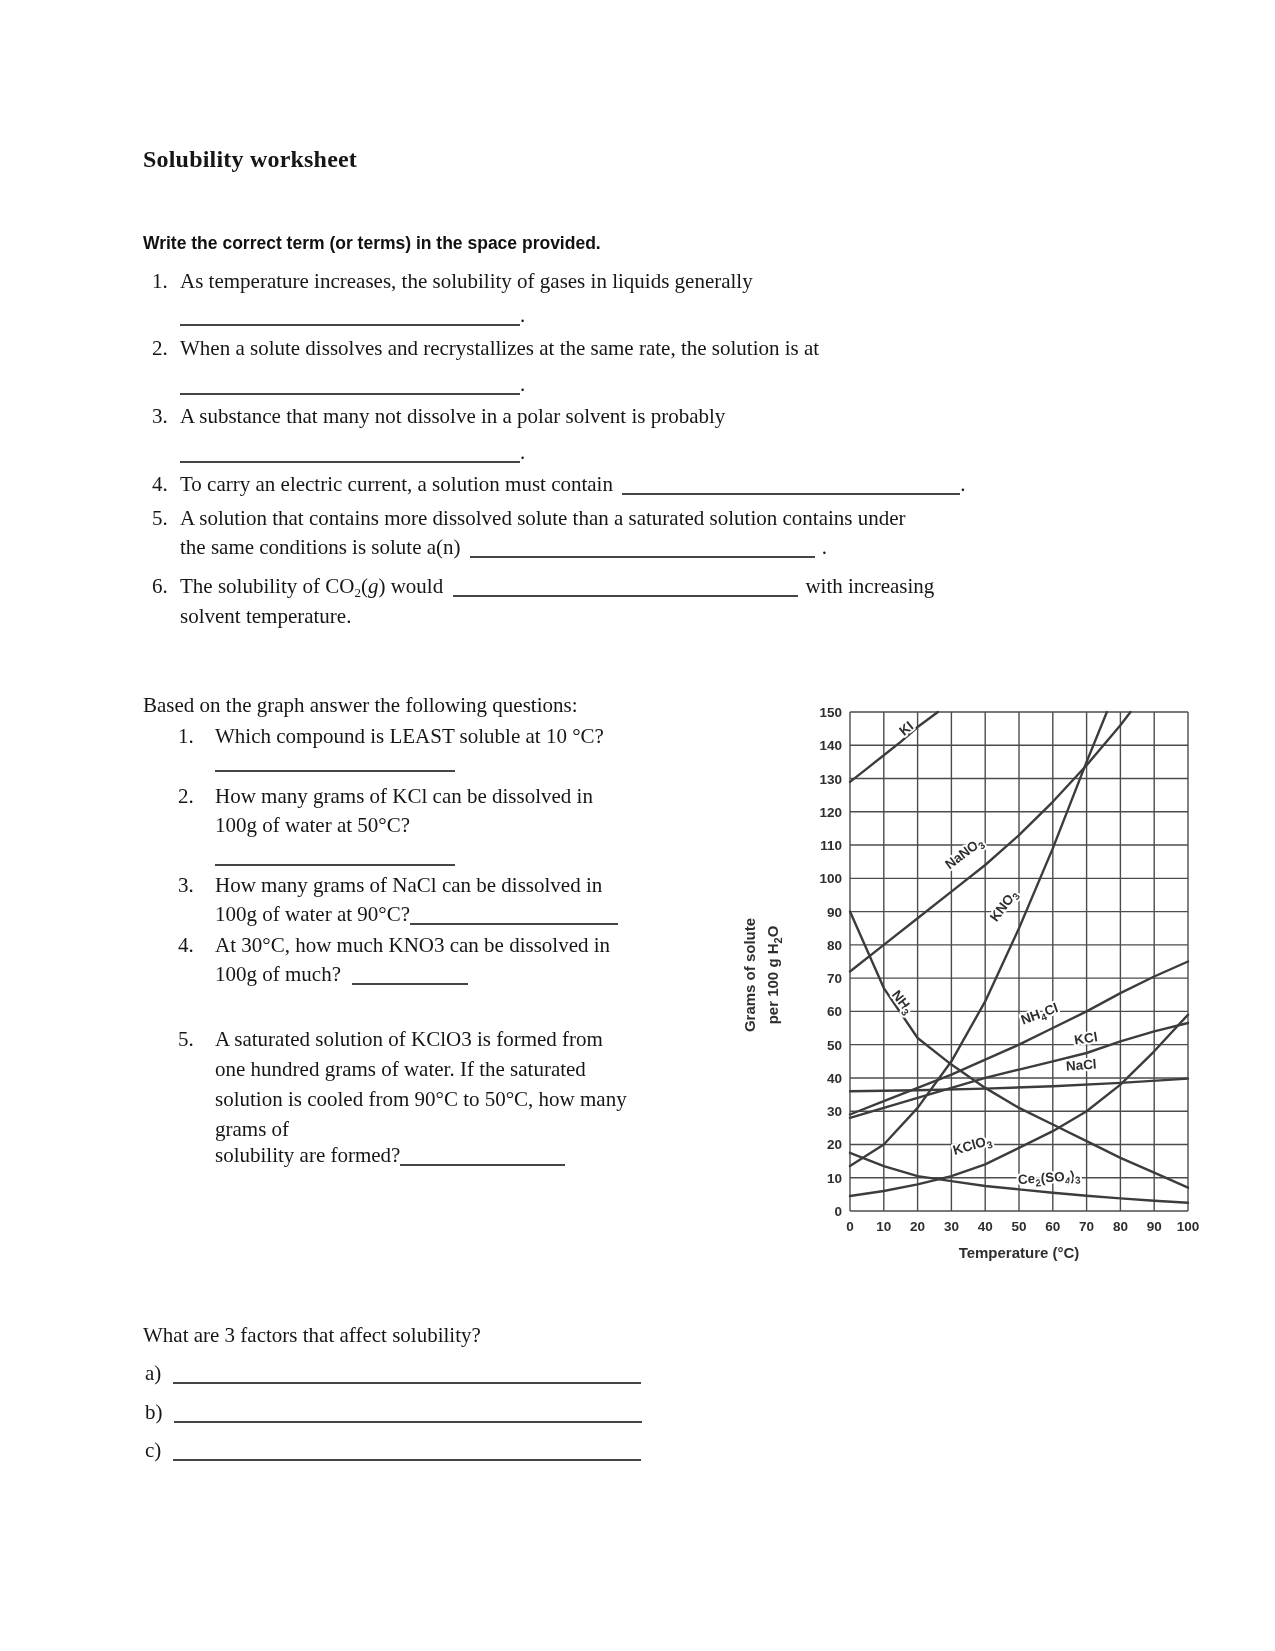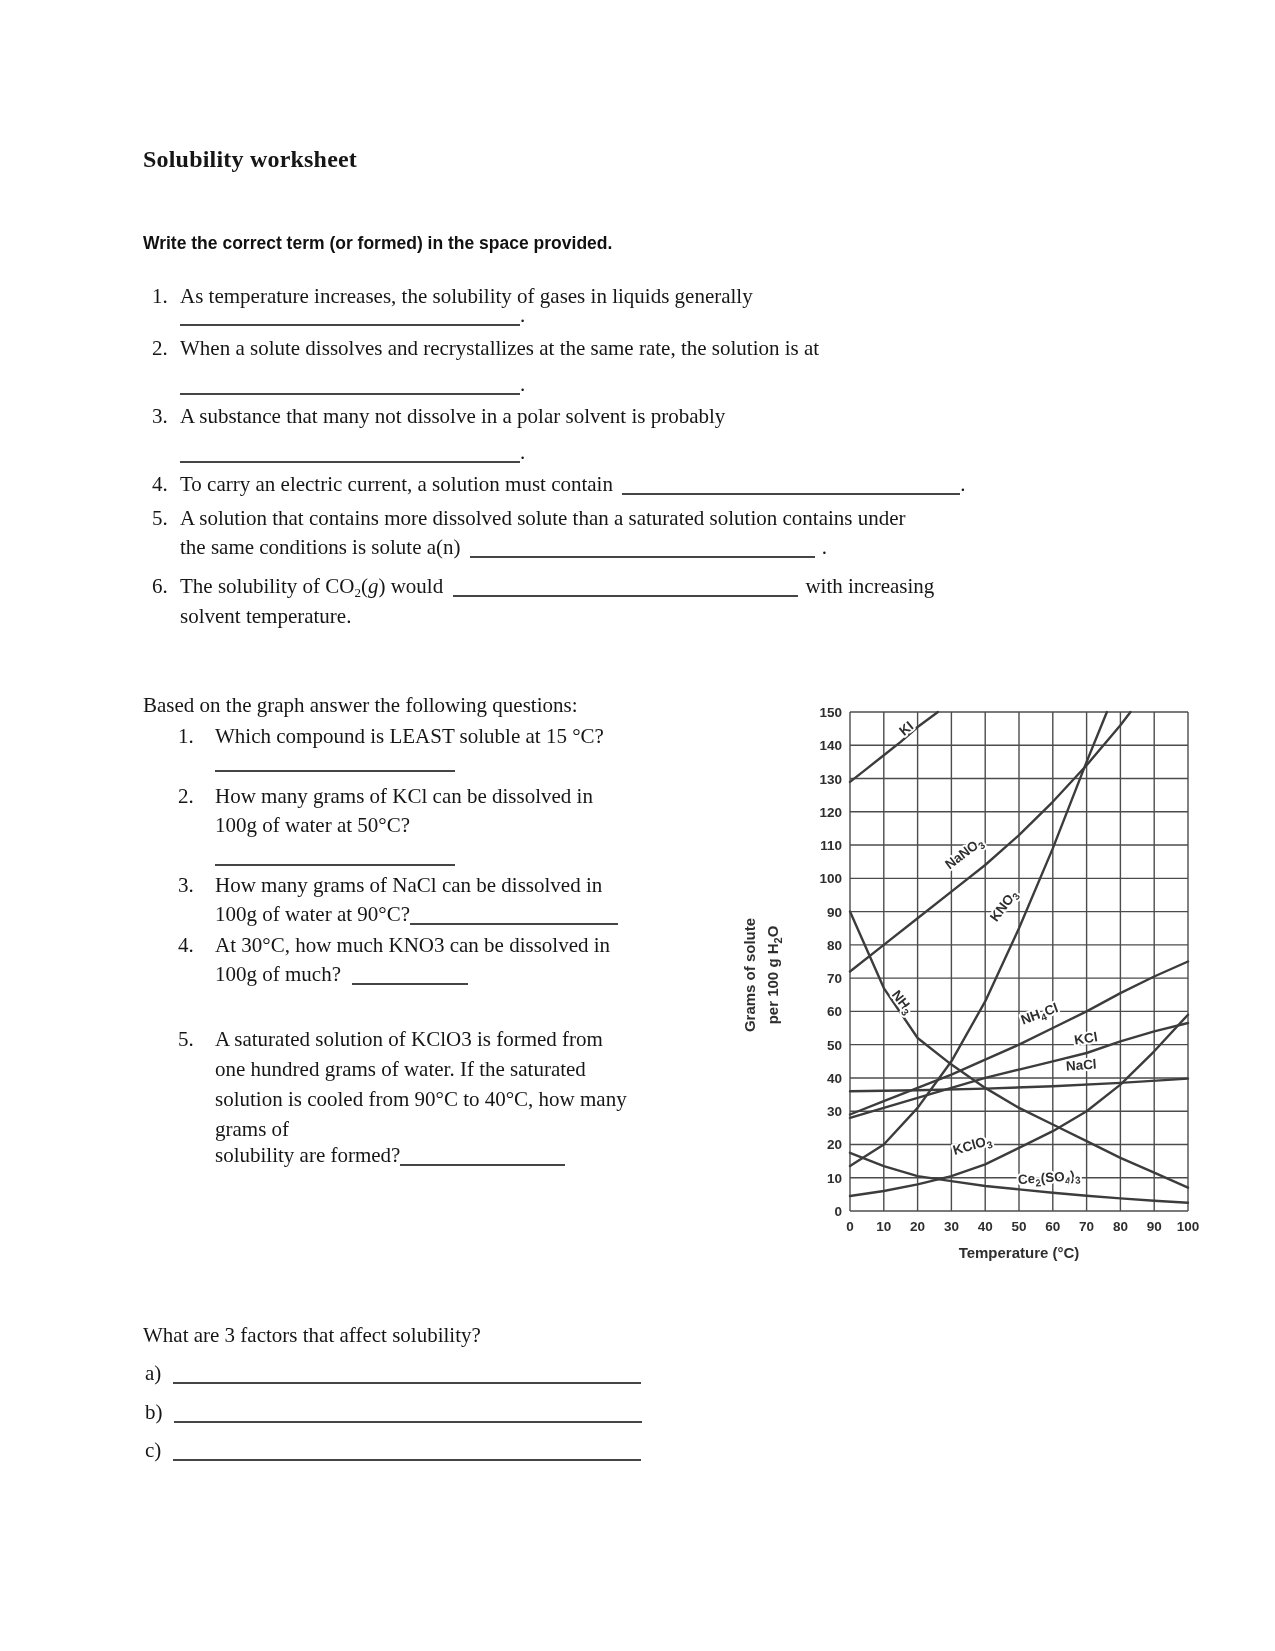--- a/index.html
+++ b/index.html
@@ -19,23 +19,23 @@
   }
   .sub2{font-size:13px;vertical-align:-4px;}
   .ital{font-style:italic;}
   .chart-wrap{position:absolute;left:690px;top:640px;width:535px;height:660px;}
   svg text{font-family:"Liberation Sans",sans-serif;}
 </style>
 </head>
 <body>
 
 <div class="abs title" style="left:143px;top:146px">Solubility worksheet</div>
-<div class="abs intro" style="left:143px;top:233px">Write the correct term (or formed) in the space provided.</div>
-
-<div class="abs body-line" style="left:152px;top:283px">
+<div class="abs intro" style="left:143px;top:233px">Write the correct term (or terms) in the space provided.</div>
+
+<div class="abs body-line" style="left:152px;top:268px">
   <span class="qnum">1.</span><span>As temperature increases, the solubility of gases in liquids generally</span>
 </div>
 <div class="abs body-line" style="left:180px;top:302px">
   <span class="blank" style="width:340px"></span><span>.</span>
 </div>
 
 <div class="abs body-line" style="left:152px;top:335px">
   <span class="qnum">2.</span><span>When a solute dissolves and recrystallizes at the same rate, the solution is at</span>
 </div>
 <div class="abs body-line" style="left:180px;top:371px">
@@ -66,21 +66,21 @@
   <span class="qnum">6.</span><span>The solubility of CO</span><span class="sub2">2</span><span>(</span><span class="ital">g</span><span>) would</span>
   <span class="blank" style="width:345px;margin-left:5px;margin-right:7px"></span><span>with increasing</span>
 </div>
 <div class="abs body-line" style="left:180px;top:603px">
   <span>solvent temperature.</span>
 </div>
 
 <div class="abs body-line" style="left:143px;top:692px">Based on the graph answer the following questions:</div>
 
 <div class="abs body-line" style="left:178px;top:723px">
-  <span class="gqnum">1.</span><span>Which compound is LEAST soluble at 15 °C?</span>
+  <span class="gqnum">1.</span><span>Which compound is LEAST soluble at 10 °C?</span>
 </div>
 <div class="abs body-line" style="left:215px;top:748px">
   <span class="blank" style="width:240px"></span>
 </div>
 
 <div class="abs body-line" style="left:178px;top:783px">
   <span class="gqnum">2.</span><span>How many grams of KCl can be dissolved in</span>
 </div>
 <div class="abs body-line" style="left:215px;top:812px">
   <span>100g of water at 50°C?</span>
@@ -104,21 +104,21 @@
   <span class="blank" style="width:116px;margin-left:6px"></span>
 </div>
 
 <div class="abs body-line" style="left:178px;top:1026px">
   <span class="gqnum">5.</span><span>A saturated solution of KClO3 is formed from</span>
 </div>
 <div class="abs body-line" style="left:215px;top:1056px">
   <span>one hundred grams of water. If the saturated</span>
 </div>
 <div class="abs body-line" style="left:215px;top:1086px">
-  <span>solution is cooled from 90°C to 40°C, how many</span>
+  <span>solution is cooled from 90°C to 50°C, how many</span>
 </div>
 <div class="abs body-line" style="left:215px;top:1116px">
   <span>grams of</span>
 </div>
 <div class="abs body-line" style="left:215px;top:1142px">
   <span>solubility are formed?</span><span class="blank" style="width:165px"></span>
 </div>
 
 <div class="chart-wrap">
   <svg id="chart" width="535" height="660" viewBox="0 0 535 660">

